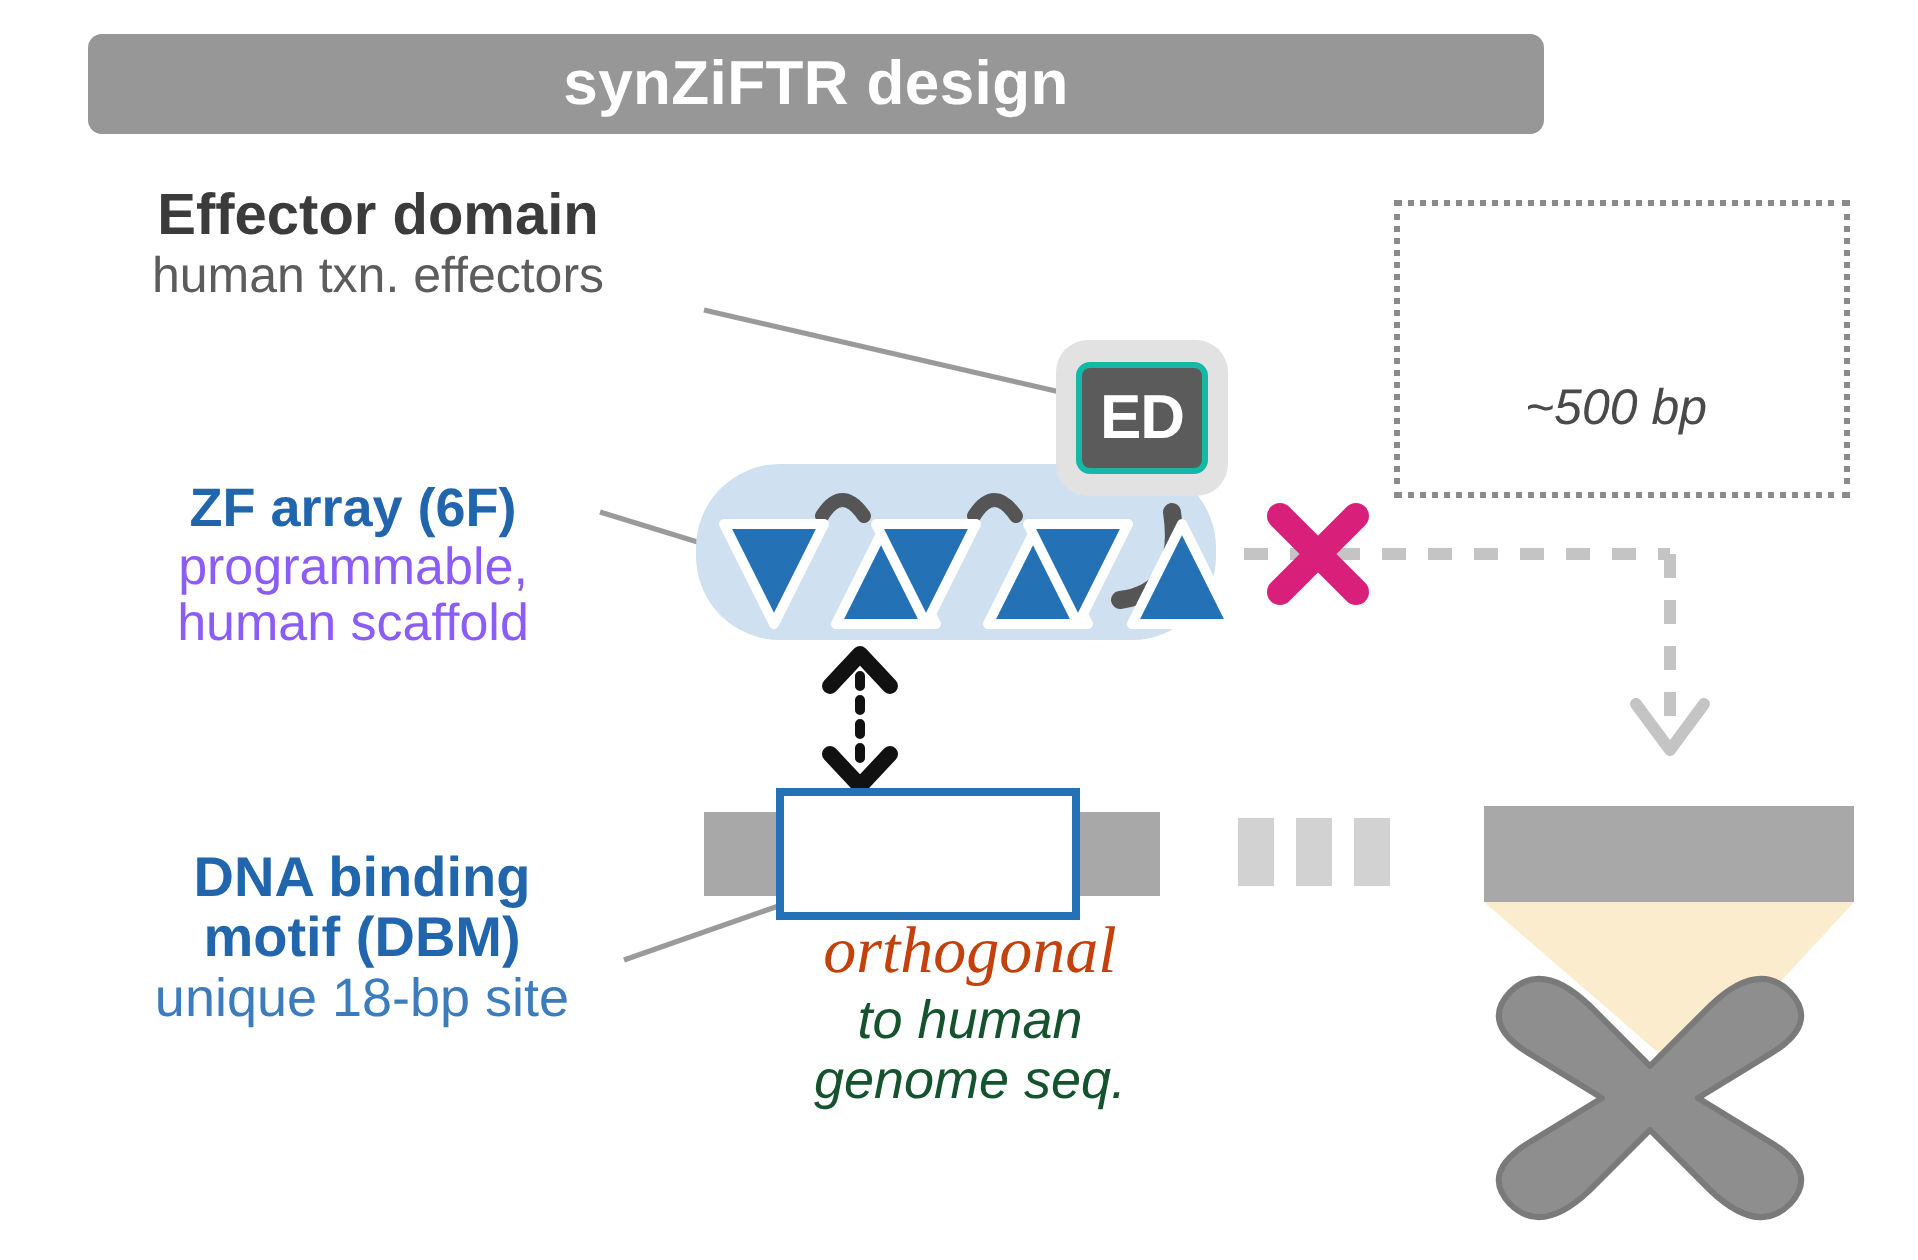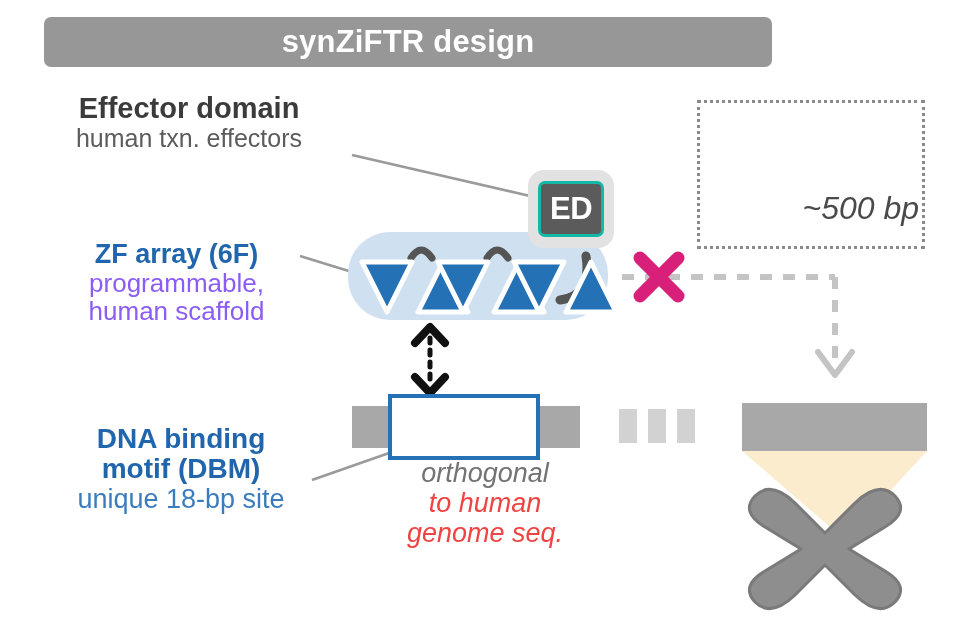--- a/index.html
+++ b/index.html
@@ -102,26 +102,27 @@
     position: absolute;
     left: 370px;
     top: 458px;
     width: 230px;
     text-align: center;
     font-style: italic;
     line-height: 1.12;
   }
   #ortho-note .ortho-em {
     display: block;
-    color: #737373;
-    font-size: 27px;
+    color: #c2410c;
+    font-size: 33px;
+    font-family: Liberation Serif, serif;
   }
   #ortho-note .ortho-rest {
     display: block;
-    color: #ef4444;
+    color: #14532d;
     font-size: 27px;
   }
 
   
   #art {
     position: absolute;
     left: 0;
     top: 0;
     width: 959px;
     height: 630px;
@@ -146,23 +147,23 @@
     color: #ffffff;
     font-size: 28px;
     font-weight: bold;
     line-height: 46px;
   }
   .inset-bp-label {
     position: absolute;
     left: 697px;
     top: 190px;
     width: 222px;
-    text-align: right;
+    text-align: center;
     font-style: italic;
-    font-size: 32px;
+    font-size: 25px;
     color: #4a4a4a;
   }
 
   
   #ed-badge {
     position: absolute;
     left: 528px;
     top: 170px;
     width: 86px;
     height: 78px;

